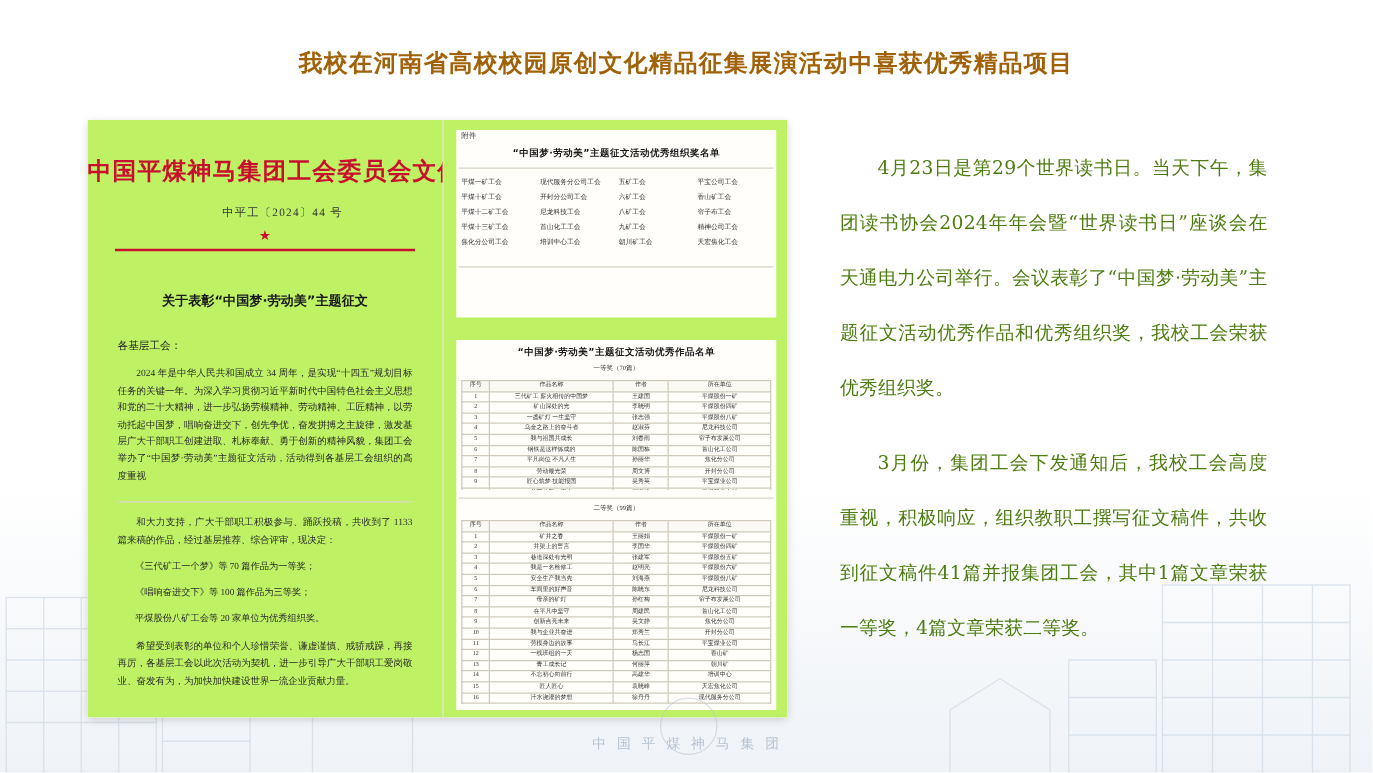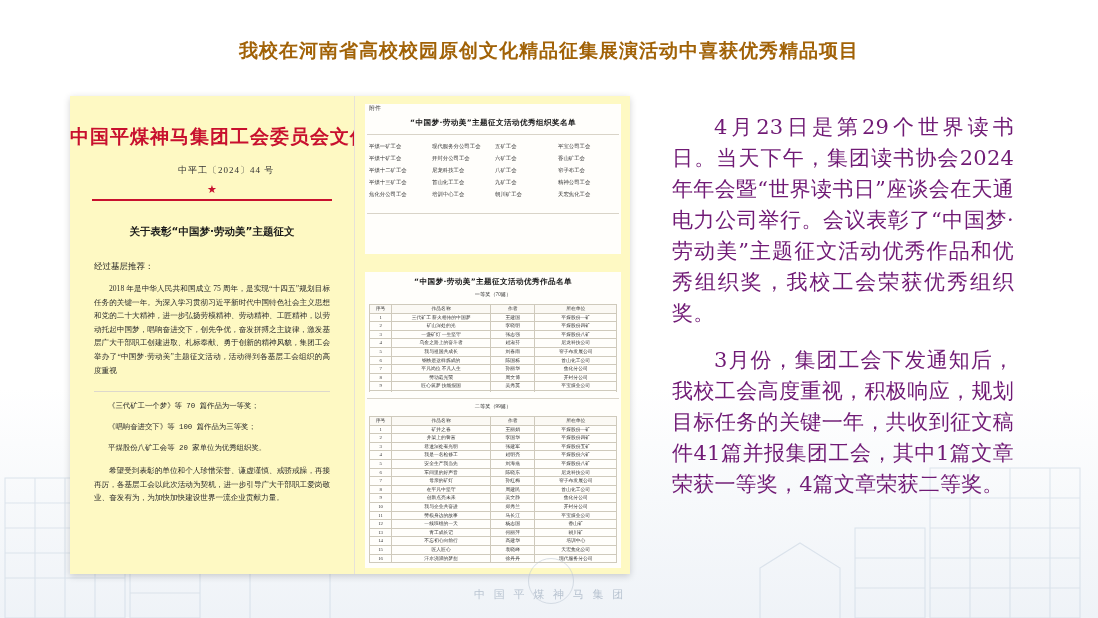--- a/index.html
+++ b/index.html
@@ -62,21 +62,21 @@
     left: 70px;
     top: 96px;
     width: 560px;
     height: 478px;
     background: #fdfcfa;
     box-shadow: 0 2px 7px rgba(0,0,0,0.18);
     overflow: hidden;
   }
   .doc-page {
     position: absolute;
-    background: #fef9c3;
+    background: #bef264;
     overflow: hidden;
   }
   .doc-left {
     left: 0;
     top: 0;
     width: 284px;
     height: 478px;
     border-right: 1px solid #e7e2d8;
     padding: 0;
   }
@@ -114,21 +114,21 @@
     font-size: 11px;
     line-height: 10px;
     text-align: center;
   }
   .od-rule {
     margin: 5px 22px 0;
     height: 2px;
     background: #c8102e;
   }
   .od-title {
-    margin: 20px 34px 0;
+    margin: 30px 34px 0;
     text-align: center;
     font-family: "DejaVu Sans", sans-serif;
     font-weight: bold;
     font-size: 10.5px;
     line-height: 20px;
     color: #1a1a1a;
   }
   .od-salute {
     margin: 20px 0 0 24px;
     font-size: 8.5px;
@@ -146,21 +146,20 @@
     margin: 14px 24px 0;
     height: 1px;
     background: #ddd8cc;
   }
   .od-list {
     margin: 8px 24px 0;
     font-size: 7.4px;
     line-height: 13px;
     color: #2a2a2a;
     text-indent: 14px;
-    font-family: Liberation Mono, monospace;
   }
 
   
   .rp {
     position: absolute;
     left: 10px;
     width: 256px;
     background: #fffefb;
   }
   .rp-1 { top: 8px; height: 150px; }
@@ -232,23 +231,23 @@
   
   .article {
     position: absolute;
     left: 672px;
     top: 112px;
     width: 342px;
   }
   .article p {
     margin: 0 0 16px 0;
     font-family: "DejaVu Serif", serif;
-    font-size: 21px;
-    line-height: 31px;
-    color: #701a75;
+    font-size: 15px;
+    line-height: 44px;
+    color: #4d7c0f;
     text-align: justify;
     text-indent: 2em;
     letter-spacing: 0.2px;
   }
 
   
   .emblem {
     position: absolute;
     left: 528px;
     bottom: 14px;
@@ -309,23 +308,24 @@
   <div class="title">我校在河南省高校校园原创文化精品征集展演活动中喜获优秀精品项目</div>
 
   <div class="doc-figure">
 
     <div class="doc-page doc-left">
       <div class="od-head">中国平煤神马集团工会委员会文件</div>
       <div class="od-number">中平工〔2024〕44 号</div>
       <div class="od-star">★</div>
       <div class="od-rule"></div>
       <div class="od-title">关于表彰“中国梦·劳动美”主题征文</div>
-      <div class="od-salute">经过基层推荐：</div>
-      <div class="od-para">2018 年是中华人民共和国成立 75 周年，是实现“十四五”规划目标任务的关键一年。为深入学习贯彻习近平新时代中国特色社会主义思想和党的二十大精神，进一步弘扬劳模精神、劳动精神、工匠精神，以劳动托起中国梦，唱响奋进交下，创先争优，奋发拼搏之主旋律，激发基层广大干部职工创建进取、札标奉献、勇于创新的精神风貌，集团工会举办了“中国梦·劳动美”主题征文活动，活动得到各基层工会组织的高度重视</div>
+      <div class="od-salute">各基层工会：</div>
+      <div class="od-para">2024 年是中华人民共和国成立 34 周年，是实现“十四五”规划目标任务的关键一年。为深入学习贯彻习近平新时代中国特色社会主义思想和党的二十大精神，进一步弘扬劳模精神、劳动精神、工匠精神，以劳动托起中国梦，唱响奋进交下，创先争优，奋发拼搏之主旋律，激发基层广大干部职工创建进取、札标奉献、勇于创新的精神风貌，集团工会举办了“中国梦·劳动美”主题征文活动，活动得到各基层工会组织的高度重视</div>
       <div class="od-sep"></div>
+      <div class="od-para">和大力支持，广大干部职工积极参与、踊跃投稿，共收到了 1133 篇来稿的作品，经过基层推荐、综合评审，现决定：</div>
       <div class="od-list">《三代矿工一个梦》等 70 篇作品为一等奖；</div>
       <div class="od-list">《唱响奋进交下》等 100 篇作品为三等奖；</div>
       <div class="od-list">平煤股份八矿工会等 20 家单位为优秀组织奖。</div>
       <div class="od-para">希望受到表彰的单位和个人珍惜荣誉、谦虚谨慎、戒骄戒躁，再接再厉，各基层工会以此次活动为契机，进一步引导广大干部职工爱岗敬业、奋发有为，为加快加快建设世界一流企业贡献力量。</div>
     </div>
 
     <div class="doc-page doc-right">
 
       <div class="rp rp-1">
         <div class="rp-attach">附件</div>
@@ -556,19 +556,19 @@
             </tr>
           </tbody>
         </table>
       </div>
 
     </div>
   </div>
 
   <div class="article">
     <p>4月23日是第29个世界读书日。当天下午，集团读书协会2024年年会暨“世界读书日”座谈会在天通电力公司举行。会议表彰了“中国梦·劳动美”主题征文活动优秀作品和优秀组织奖，我校工会荣获优秀组织奖。</p>
-    <p>3月份，集团工会下发通知后，我校工会高度重视，积极响应，规划目标任务的关键一年，共收到征文稿件41篇并报集团工会，其中1篇文章荣获一等奖，4篇文章荣获二等奖。</p>
+    <p>3月份，集团工会下发通知后，我校工会高度重视，积极响应，组织教职工撰写征文稿件，共收到征文稿件41篇并报集团工会，其中1篇文章荣获一等奖，4篇文章荣获二等奖。</p>
   </div>
 
   <div class="emblem-text">中 国 平 煤 神 马 集 团</div>
   <div class="emblem"></div>
 
 </div>
 
 </body></html>

